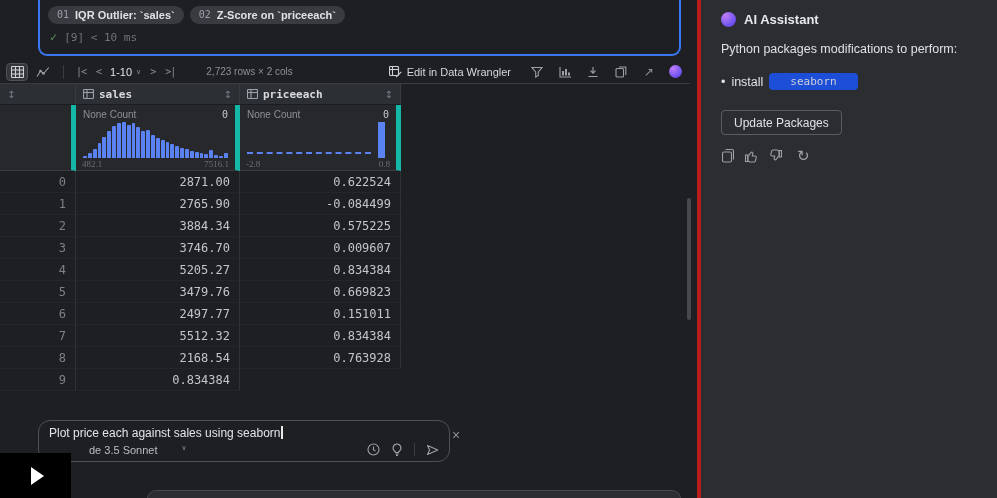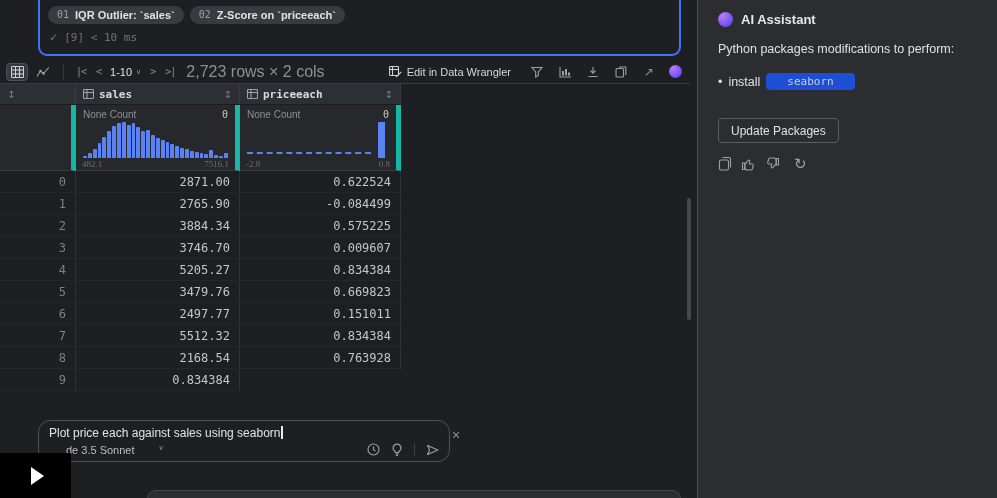--- a/index.html
+++ b/index.html
@@ -18,21 +18,21 @@
   
   #tablewrap{position:absolute;left:0;top:60px;width:690px;}
   .ttoolbar{height:23px;display:flex;align-items:center;padding:0 6px;gap:4px;border-bottom:1px solid #393b40;font-size:11px;color:#9da0a8;}
   .tb-icon{width:22px;height:18px;display:inline-flex;align-items:center;justify-content:center;box-sizing:border-box;}
   .tb-icon.active{border:1px solid #4e5157;border-radius:4px;background:#35373c;}
   .sep{width:1px;height:14px;background:#393b40;margin:0 5px;}
   .pgbtn{font-family:"DejaVu Sans Mono",monospace;font-size:10px;color:#8c9097;padding:0 3px;letter-spacing:-1px;cursor:default;}
   .range-grp{display:inline-flex;align-items:center;margin:0 2px;}
   .range{font-size:11px;color:#dfe1e5;font-weight:normal;}
   .chev{font-size:7px;color:#8c9097;margin-left:4px;}
-  .rowsinfo{color:#8c9097;font-size:16px;margin-left:4px;}
+  .rowsinfo{color:#8c9097;font-size:10px;margin-left:24px;}
   .spacer{flex:1;}
   .edit{font-size:11px;color:#d5d7db;display:inline-flex;align-items:center;gap:5px;margin-right:10px;white-space:nowrap;}
   .tbr{display:inline-flex;width:16px;justify-content:center;align-items:center;margin:0 4px;}
   .arrow{color:#8c9097;font-size:12px;font-family:"DejaVu Sans",sans-serif;}
   .ai-logo{display:inline-block;width:15px;height:15px;border-radius:50%;
            background:radial-gradient(circle at 30% 25%,#c07bf5,#7b5cf0 55%,#5433e6);}
   .ai-logo.small{width:13px;height:13px;margin:0 2px 0 4px;}
 
   
   .grid{width:401px;}
@@ -64,40 +64,40 @@
 
   
   #scrollthumb{position:absolute;left:687px;top:198px;width:4px;height:122px;background:#46484d;border-radius:2px;}
 
   
   #chat{position:absolute;left:38px;top:420px;width:412px;height:42px;box-sizing:border-box;
         border:1px solid #4e5157;border-radius:12px;background:#1e1f22;padding:5px 10px 3px;}
   .chat-text{font-size:12px;color:#e2e4e8;white-space:nowrap;overflow:hidden;}
   .caret{display:inline-block;width:1.5px;height:13px;background:#e8e9eb;margin-left:1px;vertical-align:-2px;}
   .chat-bottom{display:flex;align-items:center;margin-top:3px;color:#9da0a8;font-size:11px;}
-  .model{display:inline-flex;align-items:flex-start;gap:20px;margin-left:17px;color:#b9bcc1;white-space:nowrap;}
+  .model{display:inline-flex;align-items:flex-start;gap:20px;margin-left:40px;color:#b9bcc1;white-space:nowrap;}
   .chat-icons{margin-left:auto;display:inline-flex;align-items:center;gap:11px;}
   .ic-div{width:1px;height:13px;background:#3c3e43;}
   #chat-close{position:absolute;left:452px;top:428px;color:#8c9097;font-size:14px;line-height:14px;}
 
   
   #sheet{position:absolute;left:147px;top:490px;width:534px;height:10px;box-sizing:border-box;
          background:#2b2d30;border:1px solid #47494e;border-bottom:none;border-radius:9px 9px 0 0;}
   #play{position:absolute;left:0;top:453px;width:71px;height:45px;background:#000;
         display:flex;align-items:center;justify-content:center;}
   #play .tri{width:0;height:0;border-left:13px solid #fff;border-top:9px solid transparent;border-bottom:9px solid transparent;margin-left:4px;}
 
   
   #panel{position:absolute;left:697px;top:0;width:300px;height:498px;box-sizing:border-box;
-         background:#2b2d30;border-left:1px solid #b91c1c;padding:12px 16px 0 20px;}
+         background:#2b2d30;border-left:4px solid #b91c1c;padding:12px 16px 0 20px;}
   .p-head{display:flex;align-items:center;gap:8px;font-size:13px;font-weight:bold;color:#e6e8ec;}
   .p-text{margin-top:15px;font-size:12.5px;color:#dfe1e5;}
   .p-install{margin-top:17px;font-size:12.5px;color:#dfe1e5;display:flex;align-items:center;gap:6px;}
   .chip-code{background:#1d4ed8;border-radius:4px;padding:2px 21px;font-family:"DejaVu Sans Mono",monospace;font-size:11px;color:#ced0d6;}
-  .p-btn{margin-top:28px;height:25px;padding:0 12px;background:transparent;border:1px solid #5a5d63;border-radius:4px;
+  .p-btn{margin-top:20px;height:25px;padding:0 12px;background:transparent;border:1px solid #5a5d63;border-radius:4px;
          color:#dfe1e5;font-size:12px;font-family:"Liberation Sans",sans-serif;cursor:default;}
   .p-icons{margin-top:13px;display:flex;align-items:center;gap:9px;color:#9da0a8;}
   .refresh{font-size:15px;line-height:15px;margin-left:5px;color:#9da0a8;}
 </style>
 </head>
 <body>
 
 <div id="app">
 
   <div id="cell">

